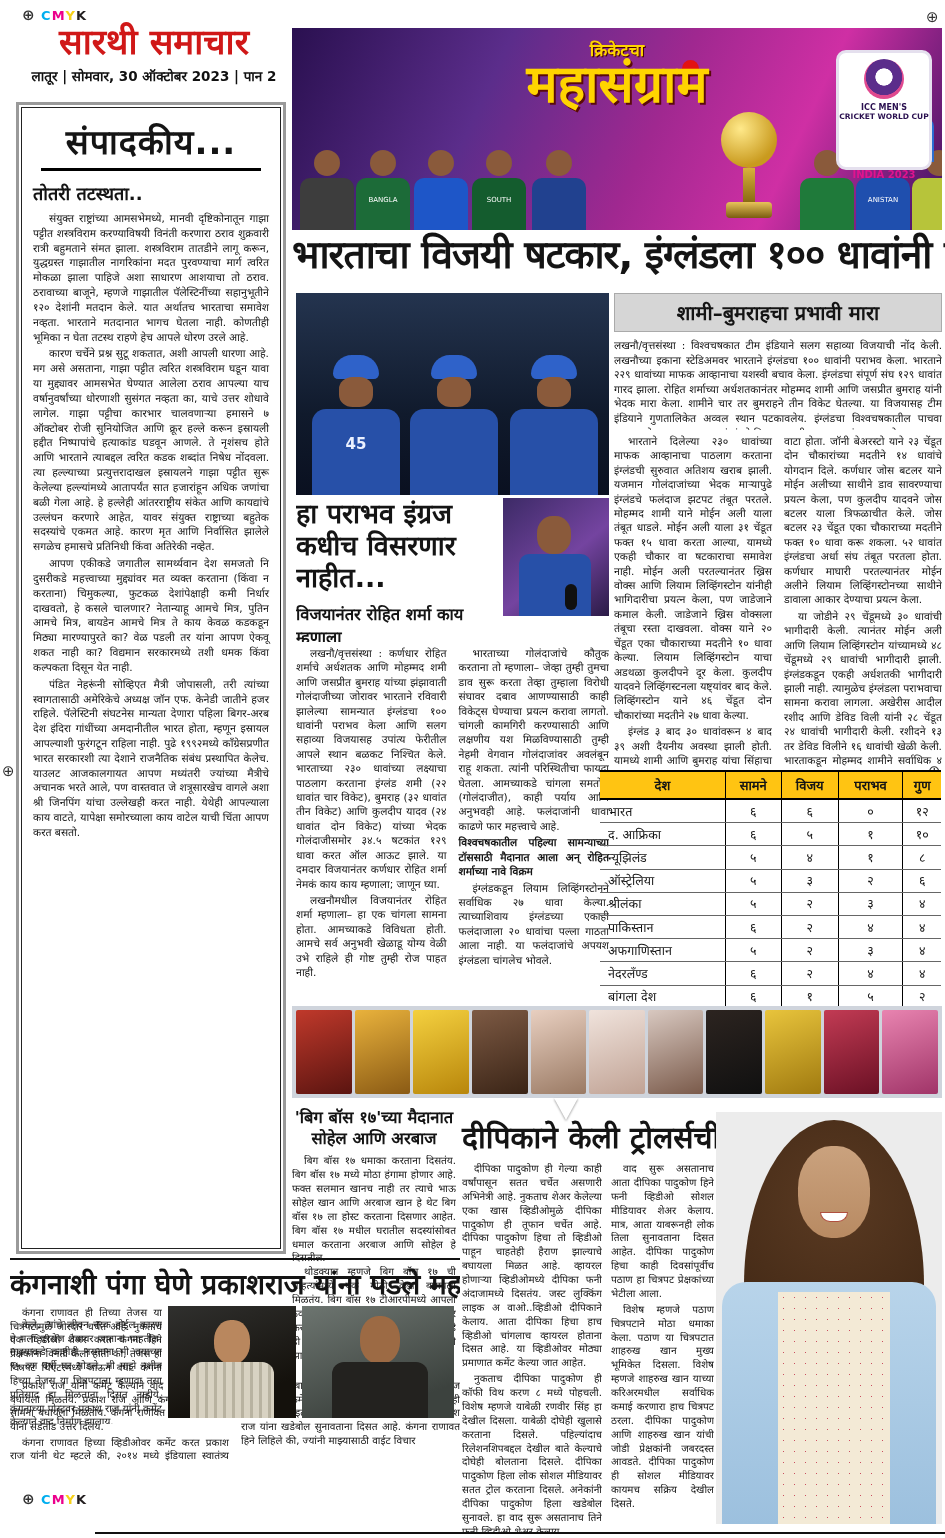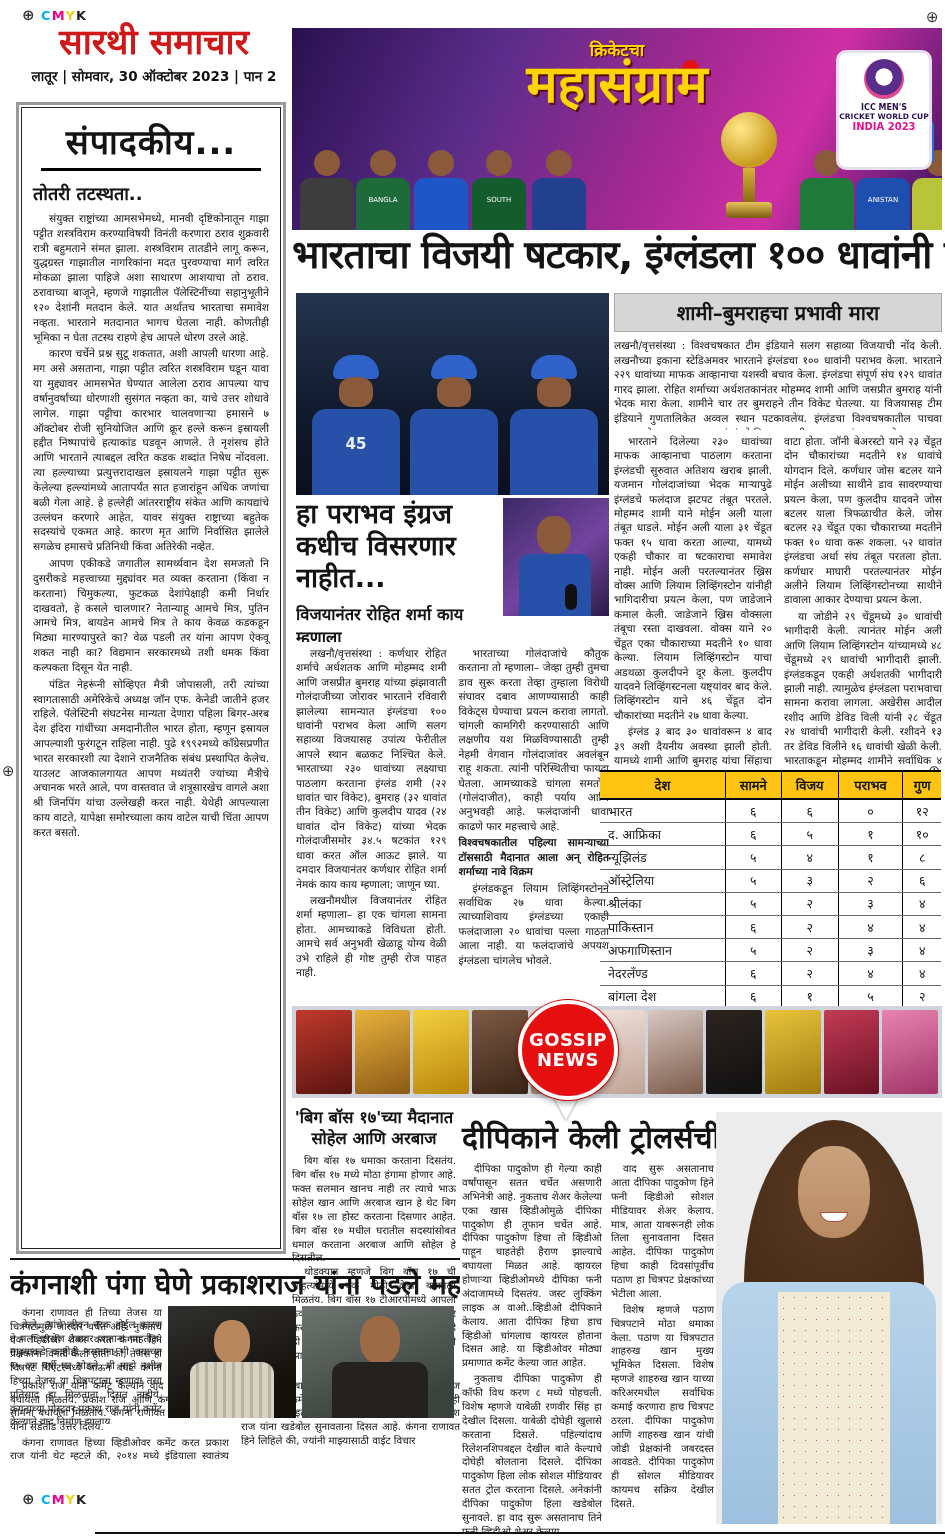--- a/index.html
+++ b/index.html
@@ -40,21 +40,21 @@
   .trophy .cup { width:56px; height:56px; border-radius:50%; margin:0 auto;
                  background:radial-gradient(circle at 35% 30%,#ffe98a,#c99a1e 70%); }
   .trophy .stem { width:12px; height:34px; background:linear-gradient(#d8b23a,#8a6a14); margin:0 auto; }
   .trophy .base { width:46px; height:16px; background:linear-gradient(#e8c35a,#7a5c10); margin:0 auto; border-radius:4px; }
   .icc-logo { position:absolute; right:10px; top:22px; width:96px; height:120px; background:#fff; border-radius:10px;
               border:3px solid #e5e0ee; text-align:center; padding-top:6px; }
   .icc-cup { width:40px; height:40px; margin:0 auto 4px; border-radius:50%;
              background:radial-gradient(circle at 50% 45%,#fff 28%,#5b2d8b 30%,#5b2d8b 60%,#e0498f 62%); }
   .icc-l1 { font-size:8px; font-weight:bold; color:#2a1050; }
   .icc-l2 { font-size:7.5px; font-weight:bold; color:#2a1050; }
-  .icc-l3 { font-size:10px; font-weight:900; color:#e0138f; }
+  .icc-l3 { font-size:10px; font-weight:900; color:#e0138f;margin-top:48px; }
 
   
   .lead-headline { left:292px; top:232px; width:650px; text-align:center; font-size:39px; font-weight:900;
                    line-height:1.2; white-space:nowrap; letter-spacing:-1px; }
   .main-photo { left:296px; top:293px; width:313px; height:202px; overflow:hidden;
                 background:linear-gradient(180deg,#24344f 0%,#101a2c 60%,#0a1020 100%); }
   .mp-fig { position:absolute; bottom:-10px; width:92px; height:150px; }
   .mp-fig .cap { width:46px; height:24px; border-radius:22px 22px 6px 6px; background:#2f62c9; margin:0 auto; }
   .mp-fig .face { width:34px; height:30px; border-radius:40%; background:#8a5a3b; margin:-2px auto 0; }
   .mp-fig .body { width:88px; height:90px; border-radius:14px 14px 0 0; background:#2750a8; margin:2px auto 0; position:relative; }
@@ -368,24 +368,20 @@
   <div class="celeb" style="background:linear-gradient(160deg,#e9b23c,#8a5a14);"></div>
   <div class="celeb" style="background:linear-gradient(160deg,#f4d03f,#b8860b);"></div>
   <div class="celeb" style="background:linear-gradient(160deg,#7d5a44,#3a2416);"></div>
   <div class="celeb" style="background:linear-gradient(160deg,#e8cfc0,#9a7a64);"></div>
   <div class="celeb" style="background:linear-gradient(160deg,#f0e3dc,#c0a294);"></div>
   <div class="celeb" style="background:linear-gradient(160deg,#d8c8c0,#7a5a4a);"></div>
   <div class="celeb" style="background:linear-gradient(160deg,#2c2420,#101010);"></div>
   <div class="celeb" style="background:linear-gradient(160deg,#e8c43c,#a07a10);"></div>
   <div class="celeb" style="background:linear-gradient(160deg,#c23b54,#6a1024);"></div>
   <div class="celeb" style="background:linear-gradient(160deg,#e884b0,#a03468);"></div>
-  <div class="gbadge">
-    <div>GOSSIP</div>
-    <div>NEWS</div>
-  </div>
   <div class="gbadge-tail"></div>
 </div>
 
 <div class="abs bigboss">
   <h3>
     <span>'बिग बॉस १७'च्या मैदानात</span><br>
     <span>सोहेल आणि अरबाज</span>
   </h3>
   <p>बिग बॉस १७ धमाका करताना दिसतंय. बिग बॉस १७ मध्ये मोठा हंगामा होणार आहे. फक्त सलमान खानच नाही तर त्याचे भाऊ सोहेल खान आणि अरबाज खान हे थेट बिग बॉस १७ ला होस्ट करताना दिसणार आहेत. बिग बॉस १७ मधील घरातील सदस्यांसोबत धमाल करताना अरबाज आणि सोहेल हे दिसतील.</p>
   <p>थोडक्यात म्हणजे बिग बॉस १७ ची चाहत्यांमध्ये एक मोठी क्रेझ बघायला मिळतंय. बिग बॉस १७ टीआरपीमध्ये आपला ठेवण्यासाठी निर्मात्यांनी देखील कंबर कसलीये. बिग बॉस १७ मध्ये अंकिता लोखंडे ही पती विकी जैन याच्यासोबत सहभागी झालीये.</p>

